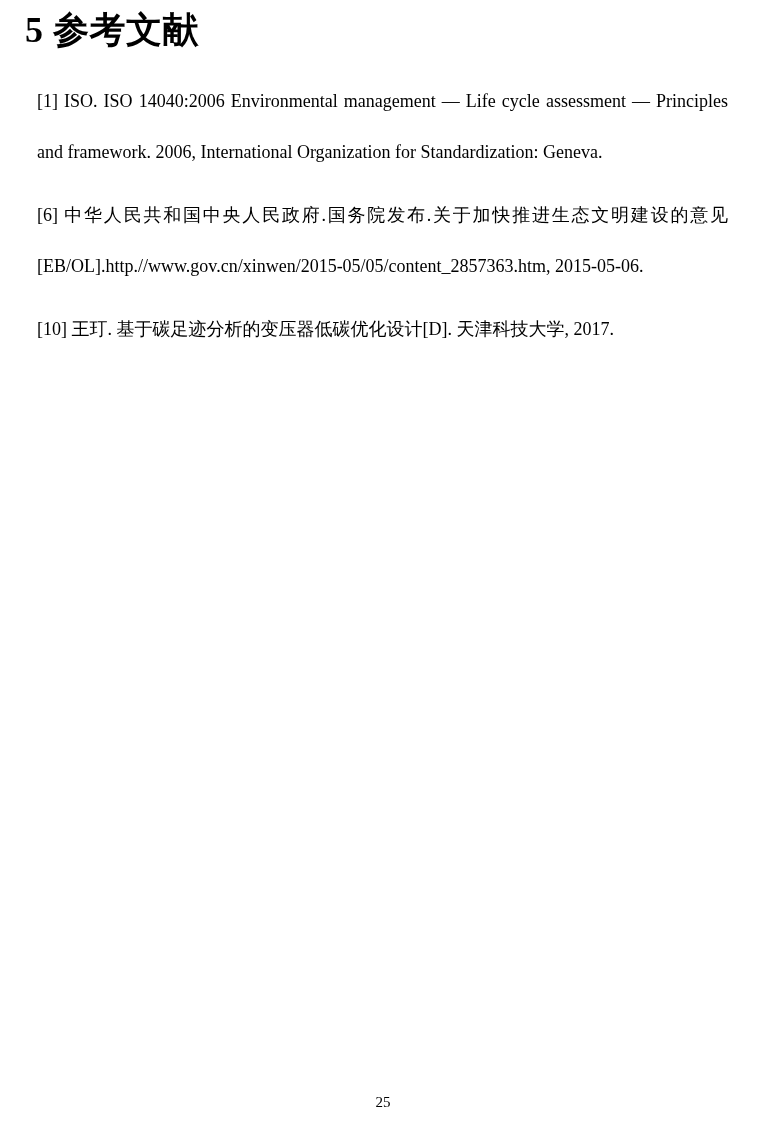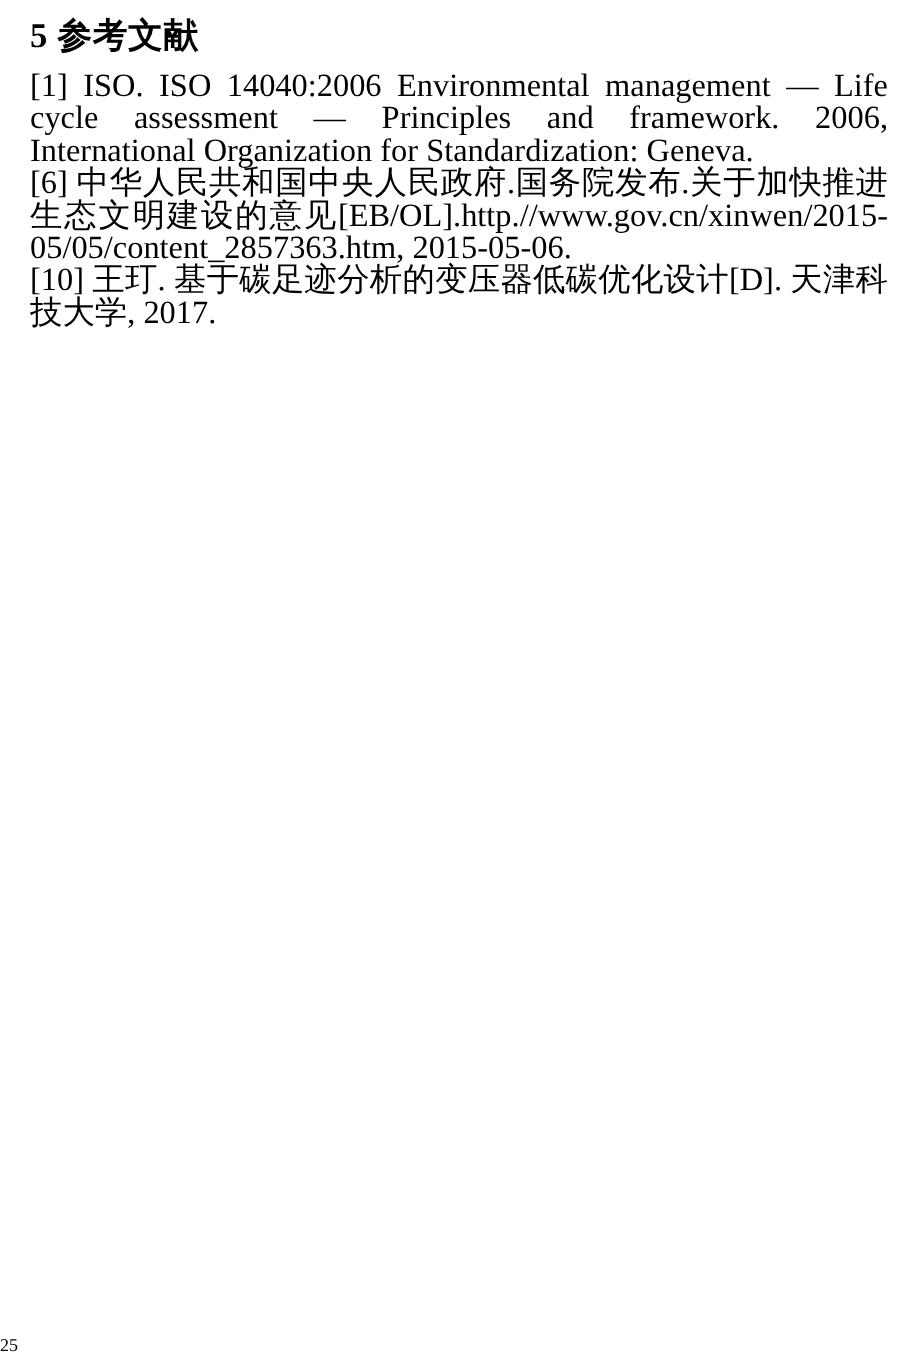--- a/index.html
+++ b/index.html
@@ -16,42 +16,43 @@
   .page {
     position: relative;
     width: 766px;
     height: 1133px;
     box-sizing: border-box;
     padding: 13px 26px 0 25px;
     background: #ffffff;
     overflow: hidden;
   }
   .section-heading {
-    font-size: 29px;
+    font-size: 36px;
     font-weight: bold;
     line-height: 34px;
-    margin: 0 0 11px 0;
+    margin: 0 0 29px 0;
     letter-spacing: 0.5px;
   }
   .reference-list {
     width: 715px;
   }
   .reference-entry {
-    margin: 0;
-    font-size: 27px;
-    line-height: 27px;
+    margin: 12px;
+    font-size: 18px;
+    line-height: 51px;
     text-align: justify;
     overflow-wrap: break-word;
     word-break: break-word;
   }
   .page-number {
     position: absolute;
     left: 0;
     right: 0;
-    bottom: 2px;
+    bottom: 22px;
+    text-align: center;
     font-size: 15px;
     line-height: 18px;
   }
 </style>
 </head>
 <body>
 
 <div class="page">
 
   <h1 class="section-heading">5 参考文献</h1>

